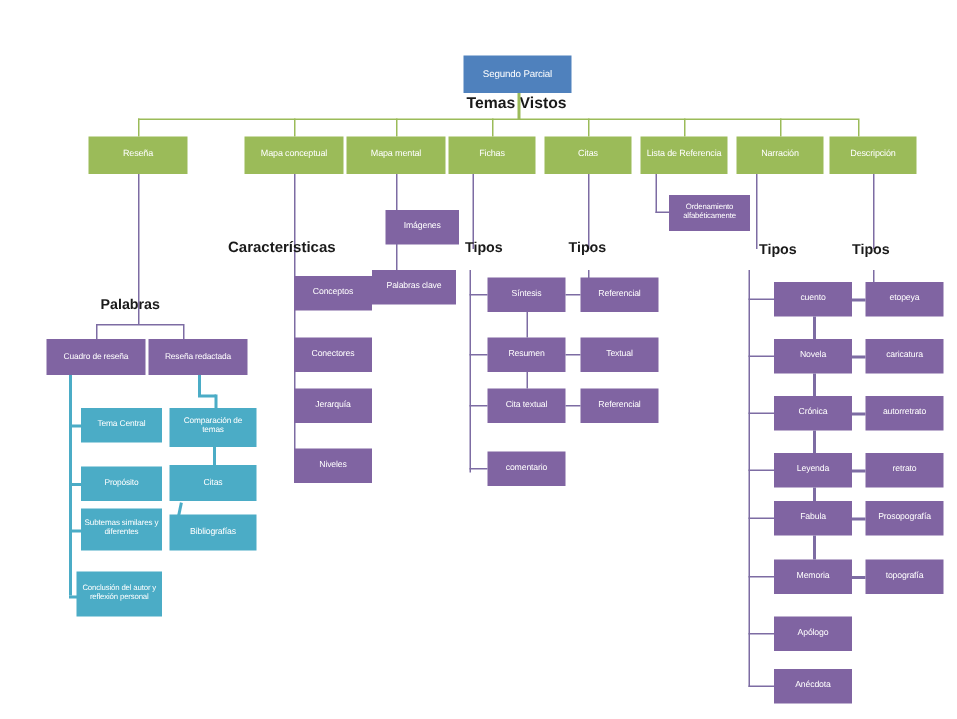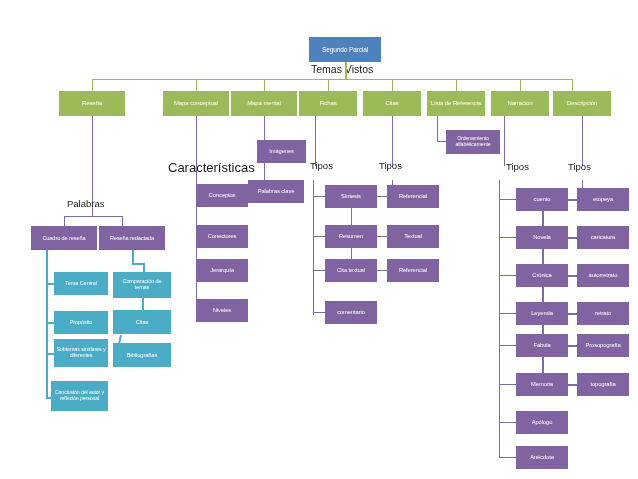--- a/index.html
+++ b/index.html
@@ -25,21 +25,21 @@
     overflow:hidden;
   }
   .blue{background:#4f81bd;}
   .green{background:#9bbb59;}
   .purple{background:#8064a2;}
   .teal{background:#4bacc6;}
 
   .label{
     position:absolute;
     color:#1a1a1a;
-    font-weight:normal;
+    font-weight:bold;
     white-space:nowrap;
   }
 
   
   .ln{position:absolute;}
   .h{height:1px;}
   .v{width:1px;}
   .g{background:#9bbb59;}
   .p{background:#7d6ca3;}
   .t{background:#4bacc6;}
@@ -99,21 +99,21 @@
   <div class="ln h t" style="left:132px;top:263px;width:12px;height:2px;"></div>
   <div class="ln v t" style="left:143px;top:263px;height:10px;width:2px;"></div>
 
   <div class="node teal" style="left:113px;top:272px;width:58px;height:26px;font-size:5.5px;">Comparación de temas</div>
   <div class="ln v t" style="left:142px;top:298px;height:12px;width:2px;"></div>
   <div class="node teal" style="left:113px;top:310px;width:58px;height:24px;font-size:5.8px;">Citas</div>
   <div class="ln v t" style="left:119px;top:335px;height:9px;width:2px;transform:rotate(12deg);"></div>
   <div class="node teal" style="left:113px;top:343px;width:58px;height:24px;font-size:5.8px;">Bibliografías</div>
 
   <div class="ln v p" style="left:196px;top:116px;height:185px;"></div>
-  <div class="label" style="left:152px;top:160px;font-size:13px;margin-left:16px;">Características</div>
+  <div class="label" style="left:152px;top:160px;font-size:10px;">Características</div>
   <div class="ln h p" style="left:196px;top:195px;width:10px;"></div>
   <div class="ln h p" style="left:196px;top:236px;width:10px;"></div>
   <div class="ln h p" style="left:196px;top:270px;width:10px;"></div>
   <div class="ln h p" style="left:196px;top:310px;width:10px;"></div>
 
   <div class="node purple" style="left:196px;top:184px;width:52px;height:23px;font-size:5.8px;">Conceptos</div>
   <div class="node purple" style="left:196px;top:225px;width:52px;height:23px;font-size:5.8px;">Conectores</div>
   <div class="node purple" style="left:196px;top:259px;width:52px;height:23px;font-size:5.8px;">Jerarquía</div>
   <div class="node purple" style="left:196px;top:299px;width:52px;height:23px;font-size:5.8px;">Niveles</div>
 

